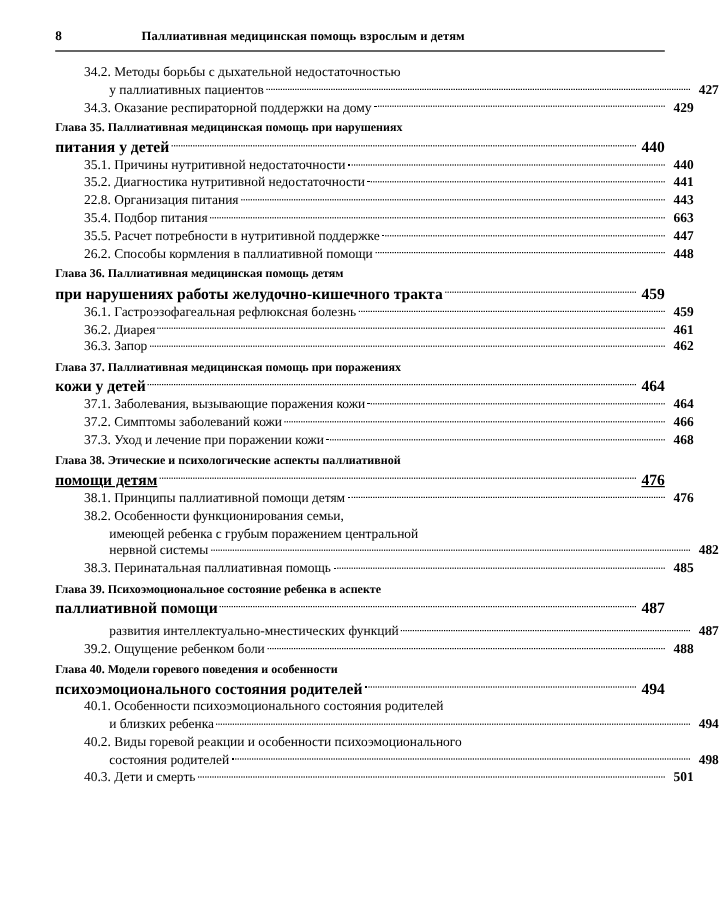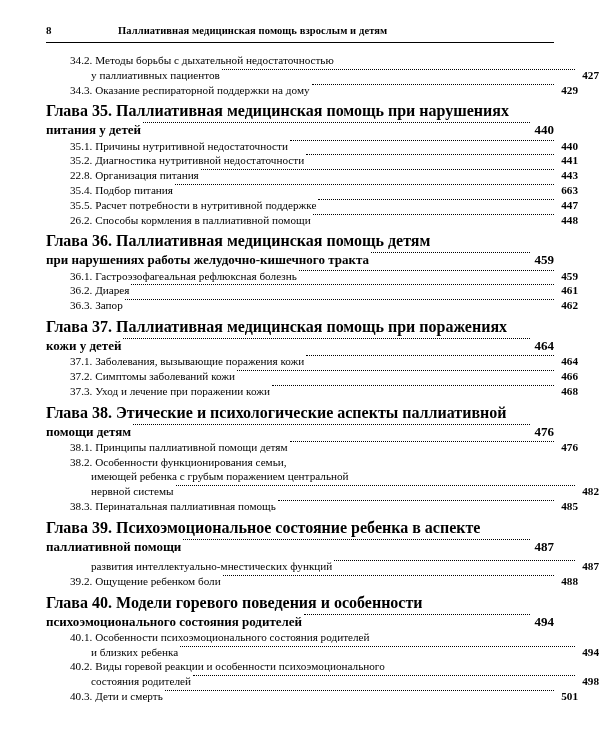--- a/index.html
+++ b/index.html
@@ -44,21 +44,21 @@
     border-top: 1px solid #000;
     margin: 2px 0 10px 0;
   }
   
   .toc {
     font-size: 11.2px;
     line-height: 1.32;
   }
   .entry {
     display: flex;
-    align-items: flex-start;
+    align-items: center;
     width: 100%;
   }
   .entry .txt {
     white-space: nowrap;
   }
   .entry .dots {
     flex: 1 1 auto;
     border-bottom: 1px dotted #000;
     margin: 0 2px 3px 2px;
     min-width: 4px;
@@ -69,21 +69,21 @@
     text-align: right;
     min-width: 22px;
     font-weight: bold;
   }
   .entry.nodots .dots {
     border-bottom: none;
   }
   
   .chap {
     font-weight: bold;
-    font-size: 16px;
+    font-size: 10px;
     margin-top: 3px;
   }
   .chap .txt, .chap .pg {
     font-weight: bold;
   }
   
   .sub {
     margin-left: 24px;
   }
   .cont-chap {
@@ -209,21 +209,21 @@
       <div class="entry sub">
         <span class="txt">37.3. Уход и лечение при поражении кожи</span>
         <span class="dots"></span>
         <span class="pg">468</span>
       </div>
       <div class="entry chap nodots">
         <span class="txt">Глава 38. Этические и психологические аспекты паллиативной</span>
         <span class="dots"></span>
         <span class="pg"></span>
       </div>
-      <div class="entry chap cont-chap" style="margin-top: 0px;">
+      <div class="entry chap cont-chap" style="margin-top: 0px; text-decoration: underline;">
         <span class="txt">помощи детям</span>
         <span class="dots"></span>
         <span class="pg">476</span>
       </div>
       <div class="entry sub">
         <span class="txt">38.1. Принципы паллиативной помощи детям</span>
         <span class="dots"></span>
         <span class="pg">476</span>
       </div>
       <div class="entry sub nodots">

